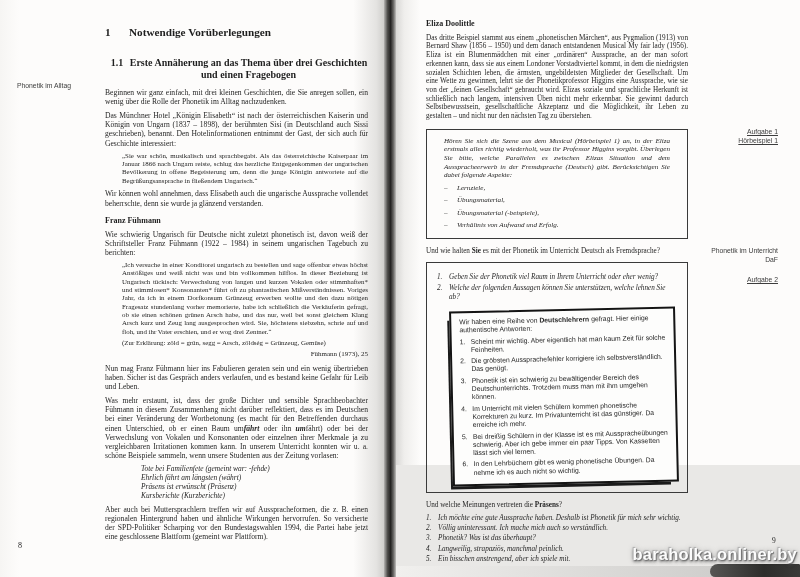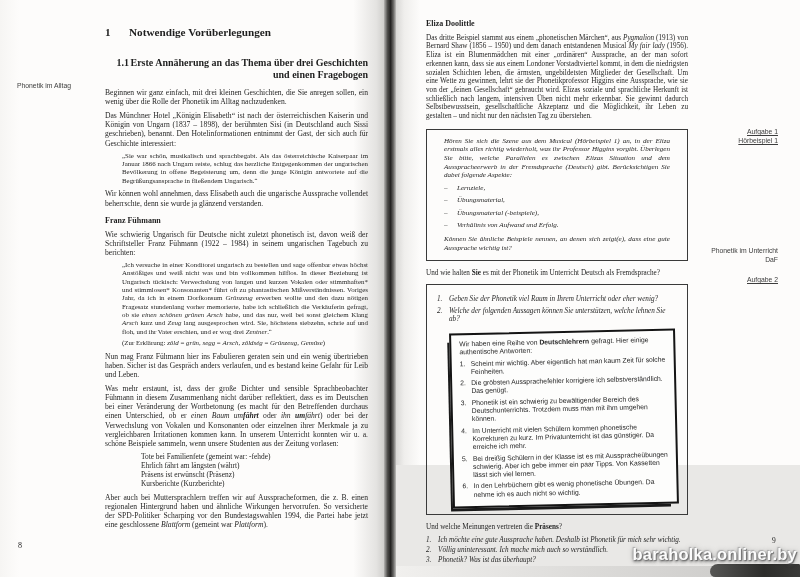--- a/index.html
+++ b/index.html
@@ -1,21 +1,21 @@
 <!DOCTYPE html>
 <html><head>
 <meta charset="utf-8">
 <style>
   html,body{margin:0;padding:0;}
   body{
     width:800px;height:577px;position:relative;overflow:hidden;
     background:#e9e8e6;
     font-family:"Liberation Serif",serif;color:#1f1f1f;
   }
-  .seg-i{font-style:italic}
+  .seg-i{}
   .seg-b{font-weight:bold}
   .seg-bi{font-weight:bold;font-style:italic}
 
   
   .page-left{
     position:absolute;left:0;top:0;width:384px;height:577px;
     background:linear-gradient(90deg,#f6f5f3 0%,#fdfcfb 5%,#fdfcfb 92%,#e4e3e1 98%,#cfcecc 100%);
   }
   .gutter{
     position:absolute;left:384px;top:0;width:12px;height:577px;
@@ -39,31 +39,31 @@
   .lp-margin-note{
     position:absolute;left:17px;top:82px;
     font-family:"Liberation Sans",sans-serif;font-size:6.8px;color:#3d3d3d;white-space:nowrap;
   }
   .lp-pagenum{position:absolute;left:18px;top:541px;font-size:8px;}
   .lp-content{
     position:absolute;left:105px;top:0;width:263px;
     font-size:7.6px;line-height:9.2px;text-align:justify;
   }
   .h-chapter{display:flex;margin-top:26px;font-size:11.2px;font-weight:bold;line-height:13px;text-align:left;}
-  .h-section{display:flex;margin-top:18px;font-size:10px;font-weight:bold;line-height:12px;text-align:right;}
+  .h-section{display:flex;margin-top:18px;font-size:10px;font-weight:bold;line-height:12px;text-align:center;}
   .h-num{flex:0 0 24px;}
   .h-title{flex:1;}
   .lp-content p{margin:4.5px 0 0;}
   .lp-content p.first{margin-top:7px;}
   .subhead{margin:8px 0 0;font-size:8px;font-weight:bold;text-align:left;}
   .bq{margin:4px 0 0 17px;font-size:6.9px;line-height:8.3px;}
   .note-line{margin:3px 0 0 17px;font-size:6.9px;line-height:8.3px;text-align:left;}
   .src{margin:3px 0 0;text-align:right;font-size:7px;}
   .ex-list{margin:4px 0 0 36px;text-align:left;}
-  .ex-item{font-size:7.4px;line-height:9px;}
+  .ex-item{font-style:italic;font-size:7.4px;line-height:9px;}
 
   
   .rp-content{
     position:absolute;left:30px;top:0;width:262px;
     font-size:7.2px;line-height:8.7px;text-align:justify;
   }
   .rp-subhead{margin:20px 0 0;font-size:8px;font-weight:bold;text-align:left;}
   .rp-content p{margin:5px 0 0;}
   .task-box{
     border:1px solid #3a3a3a;margin-top:8px;padding:7px 17px 8px;
@@ -122,20 +122,21 @@
     <p class="first">Beginnen wir ganz einfach, mit drei kleinen Geschichten, die Sie anregen sollen, ein wenig über die Rolle der Phonetik im Alltag nachzudenken.</p>
 
     <p>Das Münchner Hotel „Königin Elisabeth“ ist nach der österreichischen Kaiserin und Königin von Ungarn (1837 – 1898), der berühmten Sisi (in Deutschland auch Sissi geschrieben), benannt. Den Hotelinformationen entnimmt der Gast, der sich auch für Geschichte interessiert:</p>
     <div class="bq">„Sie war schön, musikalisch und sprachbegabt. Als das österreichische Kaiserpaar im Januar 1866 nach Ungarn reiste, schlug das herzliche Entgegenkommen der ungarischen Bevölkerung in offene Begeisterung um, denn die junge Königin antwortete auf die Begrüßungsansprache in fließendem Ungarisch.“</div>
     <p>Wir können wohl annehmen, dass Elisabeth auch die ungarische Aussprache vollendet beherrschte, denn sie wurde ja glänzend verstanden.</p>
 
     <div class="subhead">Franz Fühmann</div>
     <p>Wie schwierig Ungarisch für Deutsche nicht zuletzt phonetisch ist, davon weiß der Schriftsteller Franz Fühmann (1922 – 1984) in seinem ungarischen Tagebuch zu berichten:</p>
     <div class="bq"><span>„Ich versuche in einer Konditorei ungarisch zu bestellen und sage offenbar etwas höchst Anstößiges und weiß nicht was und bin vollkommen hilflos. In dieser Beziehung ist Ungarisch tückisch: Verwechslung von langen und kurzen Vokalen oder stimmhaften* und stimmlosen* Konsonanten* führt oft zu phantastischen Mißverständnissen. Voriges Jahr, da ich in einem Dorfkonsum </span><span class="seg-i">Grünzeug</span><span> erwerben wollte und den dazu nötigen Fragesatz stundenlang vorher memorierte, habe ich schließlich die Verkäuferin gefragt, ob sie </span><span class="seg-i">einen schönen grünen Arsch</span><span> habe, und das nur, weil bei sonst gleichem Klang </span><span class="seg-i">Arsch</span><span> kurz und </span><span class="seg-i">Zeug</span><span> lang ausgesprochen wird. Sie, höchstens siebzehn, schrie auf und floh, und ihr Vater erschien, und er wog drei </span><span class="seg-i">Zentner</span><span>.“</span></div>
     <div class="note-line"><span>(Zur Erklärung: </span><span class="seg-i">zöld</span><span> = </span><span class="seg-i">grün</span><span>, </span><span class="seg-i">segg</span><span> = </span><span class="seg-i">Arsch</span><span>, </span><span class="seg-i">zöldség</span><span> = </span><span class="seg-i">Grünzeug, Gemüse</span><span>)</span></div>
+    <div class="src">Fühmann (1973), 25</div>
 
     <p>Nun mag Franz Fühmann hier ins Fabulieren geraten sein und ein wenig übertrieben haben. Sicher ist das Gespräch anders verlaufen, und es bestand keine Gefahr für Leib und Leben.</p>
     <p><span>Was mehr erstaunt, ist, dass der große Dichter und sensible Sprachbeobachter Fühmann in diesem Zusammenhang nicht darüber reflektiert, dass es im Deutschen bei einer Veränderung der Wortbetonung (es macht für den Betreffenden durchaus einen Unterschied, ob er </span><span class="seg-i">einen Baum um</span><span class="seg-bi">fährt</span><span> oder </span><span class="seg-i">ihn </span><span class="seg-bi">um</span><span class="seg-i">fährt</span><span>) oder bei der Verwechslung von Vokalen und Konsonanten oder einzelnen ihrer Merkmale ja zu vergleichbaren Irritationen kommen kann. In unserem Unterricht konnten wir u. a. schöne Beispiele sammeln, wenn unsere Studenten aus der Zeitung vorlasen:</span></p>
 
     <div class="ex-list">
       <div class="ex-item">Tote bei Familienfete (gemeint war: -fehde)</div>
       <div class="ex-item">Ehrlich fährt am längsten (währt)</div>
       <div class="ex-item">Präsens ist erwünscht (Präsenz)</div>
       <div class="ex-item">Kursberichte (Kurzberichte)</div>
     </div>
@@ -169,21 +170,20 @@
         <span>Übungsmaterial,</span>
       </div>
       <div class="dash-row">
         <span class="n">–</span>
         <span>Übungsmaterial (-beispiele),</span>
       </div>
       <div class="dash-row">
         <span class="n">–</span>
         <span>Verhältnis von Aufwand und Erfolg.</span>
       </div>
-      <div class="outro">Können Sie ähnliche Beispiele nennen, an denen sich zeigt(e), dass eine gute Aussprache wichtig ist?</div>
     </div>
 
     <div class="q-line"><span>Und wie halten </span><span class="seg-b">Sie</span><span> es mit der Phonetik im Unterricht Deutsch als Fremdsprache?</span></div>
 
     <div class="task2-box">
       <div class="num-row">
         <span class="n">1.</span>
         <span>Geben Sie der Phonetik viel Raum in Ihrem Unterricht oder eher wenig?</span>
       </div>
       <div class="num-row">

